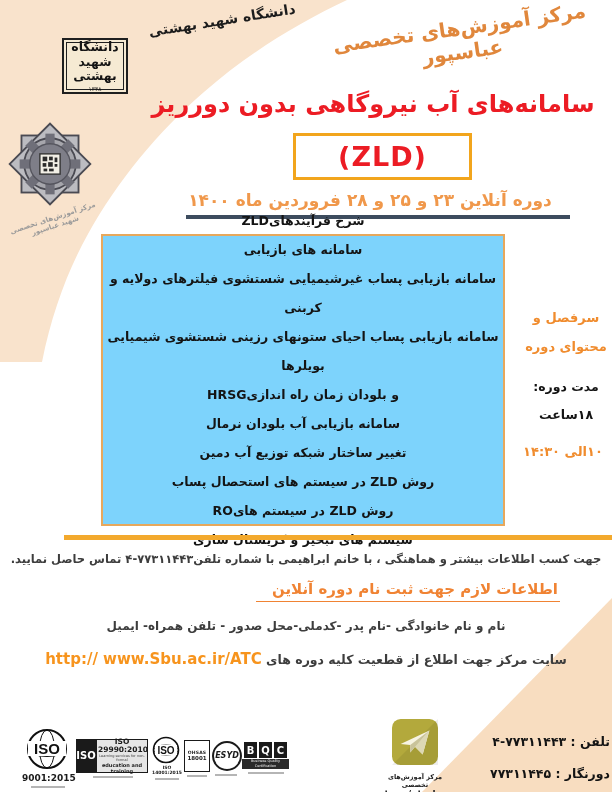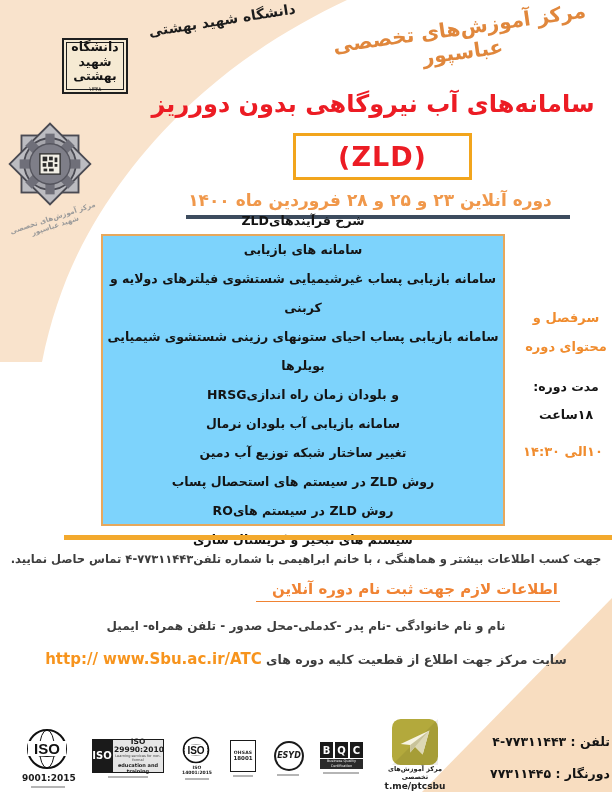--- a/index.html
+++ b/index.html
@@ -63,21 +63,21 @@
   .reg-heading{right:52px;top:580px;color:#f08333;font-size:15px;font-weight:bold;
     border-bottom:1.5px solid #f08333;padding:0 2px 3px 16px;z-index:3;}
   .reg-fields{left:6px;top:619px;width:600px;text-align:center;color:#3d3d3d;
     font-size:12px;font-weight:bold;z-index:3;}
   .website-line{left:6px;top:650px;width:600px;text-align:center;color:#3d3d3d;
     font-size:12.5px;font-weight:bold;z-index:3;}
   .website-line .url{color:#f7941d;font-size:15px;direction:ltr;unicode-bidi:embed;}
 
   
   .certs{left:22px;top:726px;width:290px;height:64px;display:flex;align-items:center;
-    gap:18px;direction:ltr;z-index:3;}
+    gap:2px;direction:ltr;z-index:3;}
   .cert{text-align:center;color:#1a1a1a;}
   .iso2{display:flex;align-items:stretch;height:34px;}
   .iso2-black{background:#1a1a1a;color:#fff;font-size:10px;font-weight:bold;
     width:20px;display:flex;align-items:center;justify-content:center;}
   .iso2-box{border:1.5px solid #1a1a1a;width:52px;padding:1px;box-sizing:border-box;
     display:flex;flex-direction:column;justify-content:center;background:#e5e5e5;}
   .iso2-title{font-size:7.5px;font-weight:bold;line-height:8px;}
   .iso2-s1{font-size:3.5px;color:#444;line-height:4px;}
   .iso2-s2{font-size:5px;font-weight:bold;line-height:6px;}
   .ohsas-box{border:1.5px solid #1a1a1a;width:24px;height:30px;display:flex;
@@ -91,21 +91,21 @@
   .bqc-row{display:flex;gap:2px;justify-content:center;}
   .bqc-letter{background:#1a1a1a;color:#fff;width:13px;height:16px;font-size:10px;
     font-weight:bold;display:flex;align-items:center;justify-content:center;}
   .bqc-bar{background:#2a2a2a;color:#eee;font-size:3.5px;line-height:5px;margin-top:1px;}
   .code-bar{height:2px;background:#b5b5b5;margin:3px auto 0 auto;}
   .cert-sub{font-size:9px;font-weight:bold;margin-top:1px;}
   .cert-sub-sm{font-size:4.5px;font-weight:bold;margin-top:1px;}
 
   .tg{left:383px;top:719px;width:64px;text-align:center;z-index:3;}
   .tg svg{margin:0 auto;}
-  .tg-caption{font-size:6.5px;font-weight:bold;color:#222;margin-top:0;}
+  .tg-caption{font-size:6.5px;font-weight:bold;color:#222;margin-top:8px;}
   .tg-handle{font-size:9px;font-weight:bold;color:#222;direction:ltr;}
 
   .phone-line{left:470px;top:734px;width:140px;text-align:right;color:#141414;
     font-size:12.5px;font-weight:bold;z-index:3;}
   .fax-line{left:470px;top:766px;width:140px;text-align:right;color:#141414;
     font-size:12.5px;font-weight:bold;z-index:3;}
 </style>
 </head>
 <body>
 

